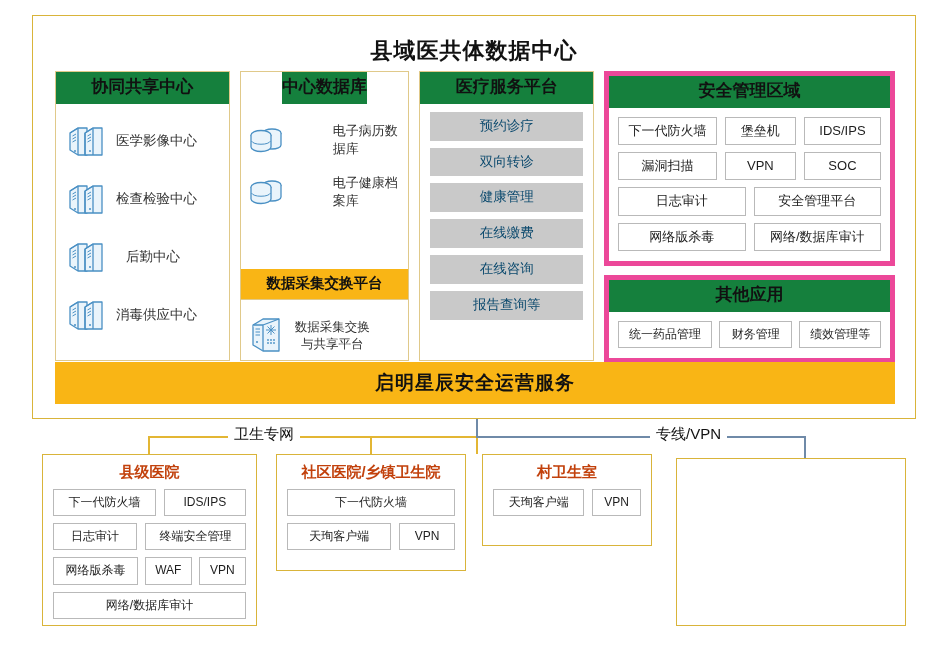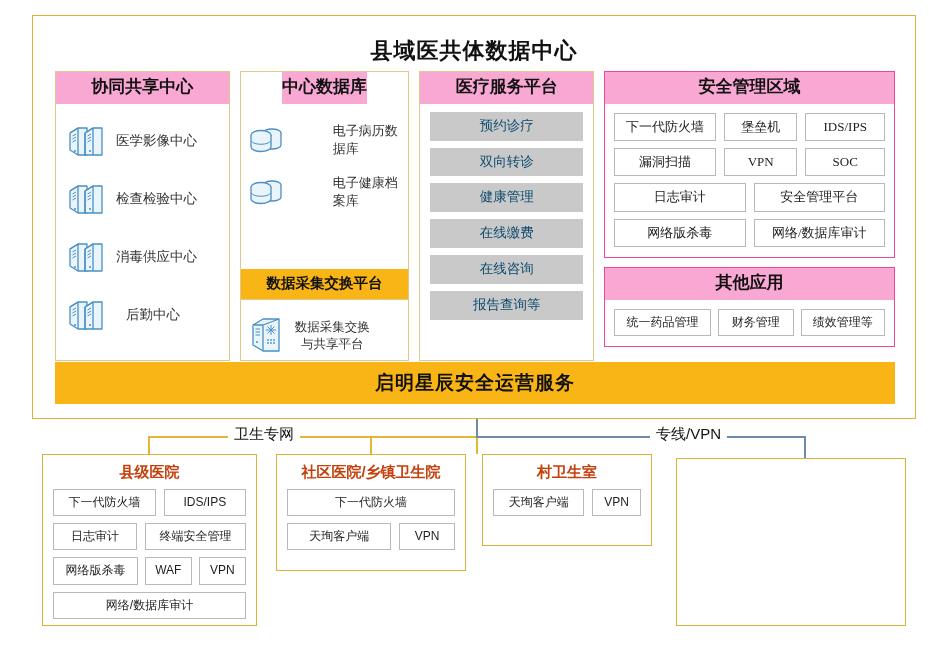--- a/index.html
+++ b/index.html
@@ -19,21 +19,21 @@
   }
   .cols{
     position:absolute;left:22px;top:55px;width:840px;height:290px;
     display:flex;gap:10px;align-items:flex-start;
   }
   .panel{
     border:1px solid #e0c98a;background:#fff;box-sizing:border-box;
     display:flex;flex-direction:column;
   }
   .panel-head{
-    background:#f9a8d4;color:#111;text-align:center;font-weight:bold;
+    background:#15803d;color:#111;text-align:center;font-weight:bold;
     font-size:17px;padding:6px 0 7px;line-height:1.1;
   }
   .panel-body{padding:8px 10px;flex:1;}
 
   
   .col1{width:180px;height:290px;}
   .srv-row{display:flex;align-items:center;height:58px;gap:6px;}
   .srv-row .lbl{font-size:13.5px;color:#333;}
 
   
@@ -51,21 +51,21 @@
   
   .col3{width:180px;height:290px;}
   .col3 .panel-body{padding:8px 10px;display:flex;flex-direction:column;gap:7px;}
   .gbtn{
     background:#c9c9c9;color:#0c4a6e;font-size:13.5px;text-align:center;
     padding:7px 0;line-height:1.1;
   }
 
   
   .col4{width:300px;display:flex;flex-direction:column;gap:9px;}
-  .sec-panel{border:1px solid #ec4899;background:#fff;box-sizing:border-box;font-family:Liberation Serif, serif;}
+  .sec-panel{border:5px solid #ec4899;background:#fff;box-sizing:border-box;}
   .sec-body{padding:9px 9px 10px;display:flex;flex-direction:column;gap:7px;}
   .grid3{display:grid;grid-template-columns:1fr 0.72fr 0.78fr;gap:8px;}
   .grid2{display:grid;grid-template-columns:1fr 1fr;gap:8px;}
   .grid3e{display:grid;grid-template-columns:1.15fr 0.9fr 1fr;gap:7px;}
   .wbtn{
     border:1px solid #b9b9b9;background:#fff;color:#1d1d1d;font-size:13px;
     text-align:center;padding:6px 2px;line-height:1.1;white-space:nowrap;
     box-sizing:border-box;
   }
   .wbtn.sm{font-size:12px;}
@@ -183,21 +183,21 @@
                   <path d="M6.5 18 L10 16"></path>
                   <path d="M6.5 21 L10 19"></path>
                 <path d="M21.5 15 L25 13"></path>
                   <path d="M21.5 18 L25 16"></path>
                   <path d="M21.5 21 L25 19"></path>
               </g>
               <circle cx="9" cy="30" r="1" fill="#4a90c4"></circle>
               <circle cx="24" cy="30" r="1" fill="#4a90c4"></circle>
             </svg>
           </span>
-          <span class="lbl">消毒供应中心</span>
+          <span class="lbl" style="margin-left:10px">后勤中心</span>
         </div>
 
         <div class="srv-row">
           <span>
             <svg class="icon-svg" width="44" height="40" viewBox="0 0 44 40">
               <g fill="#eaf4fb" stroke="#4a90c4" stroke-width="1.3" stroke-linejoin="round">
                 <path d="M4 12 L12 7 L21 7 L21 34 L12 34 L4 29 Z"></path>
                 <path d="M4 12 L12 7 M12 7 L12 34"></path>
                 <path d="M19 12 L27 7 L36 7 L36 34 L27 34 L19 34 Z"></path>
                 <path d="M19 12 L27 7 M27 7 L27 34 M19 12 L19 34"></path>
@@ -207,21 +207,21 @@
                   <path d="M6.5 18 L10 16"></path>
                   <path d="M6.5 21 L10 19"></path>
                 <path d="M21.5 15 L25 13"></path>
                   <path d="M21.5 18 L25 16"></path>
                   <path d="M21.5 21 L25 19"></path>
               </g>
               <circle cx="9" cy="30" r="1" fill="#4a90c4"></circle>
               <circle cx="24" cy="30" r="1" fill="#4a90c4"></circle>
             </svg>
           </span>
-          <span class="lbl" style="margin-left:10px">后勤中心</span>
+          <span class="lbl">消毒供应中心</span>
         </div>
 
       </div>
     </div>
 
     <div class="panel col2">
       <div class="panel-head">中心数据库</div>
       <div class="panel-body" style="display:flex;flex-direction:column;padding:0;">
         <div style="padding:10px 6px 4px;">
           <div class="db-row">

